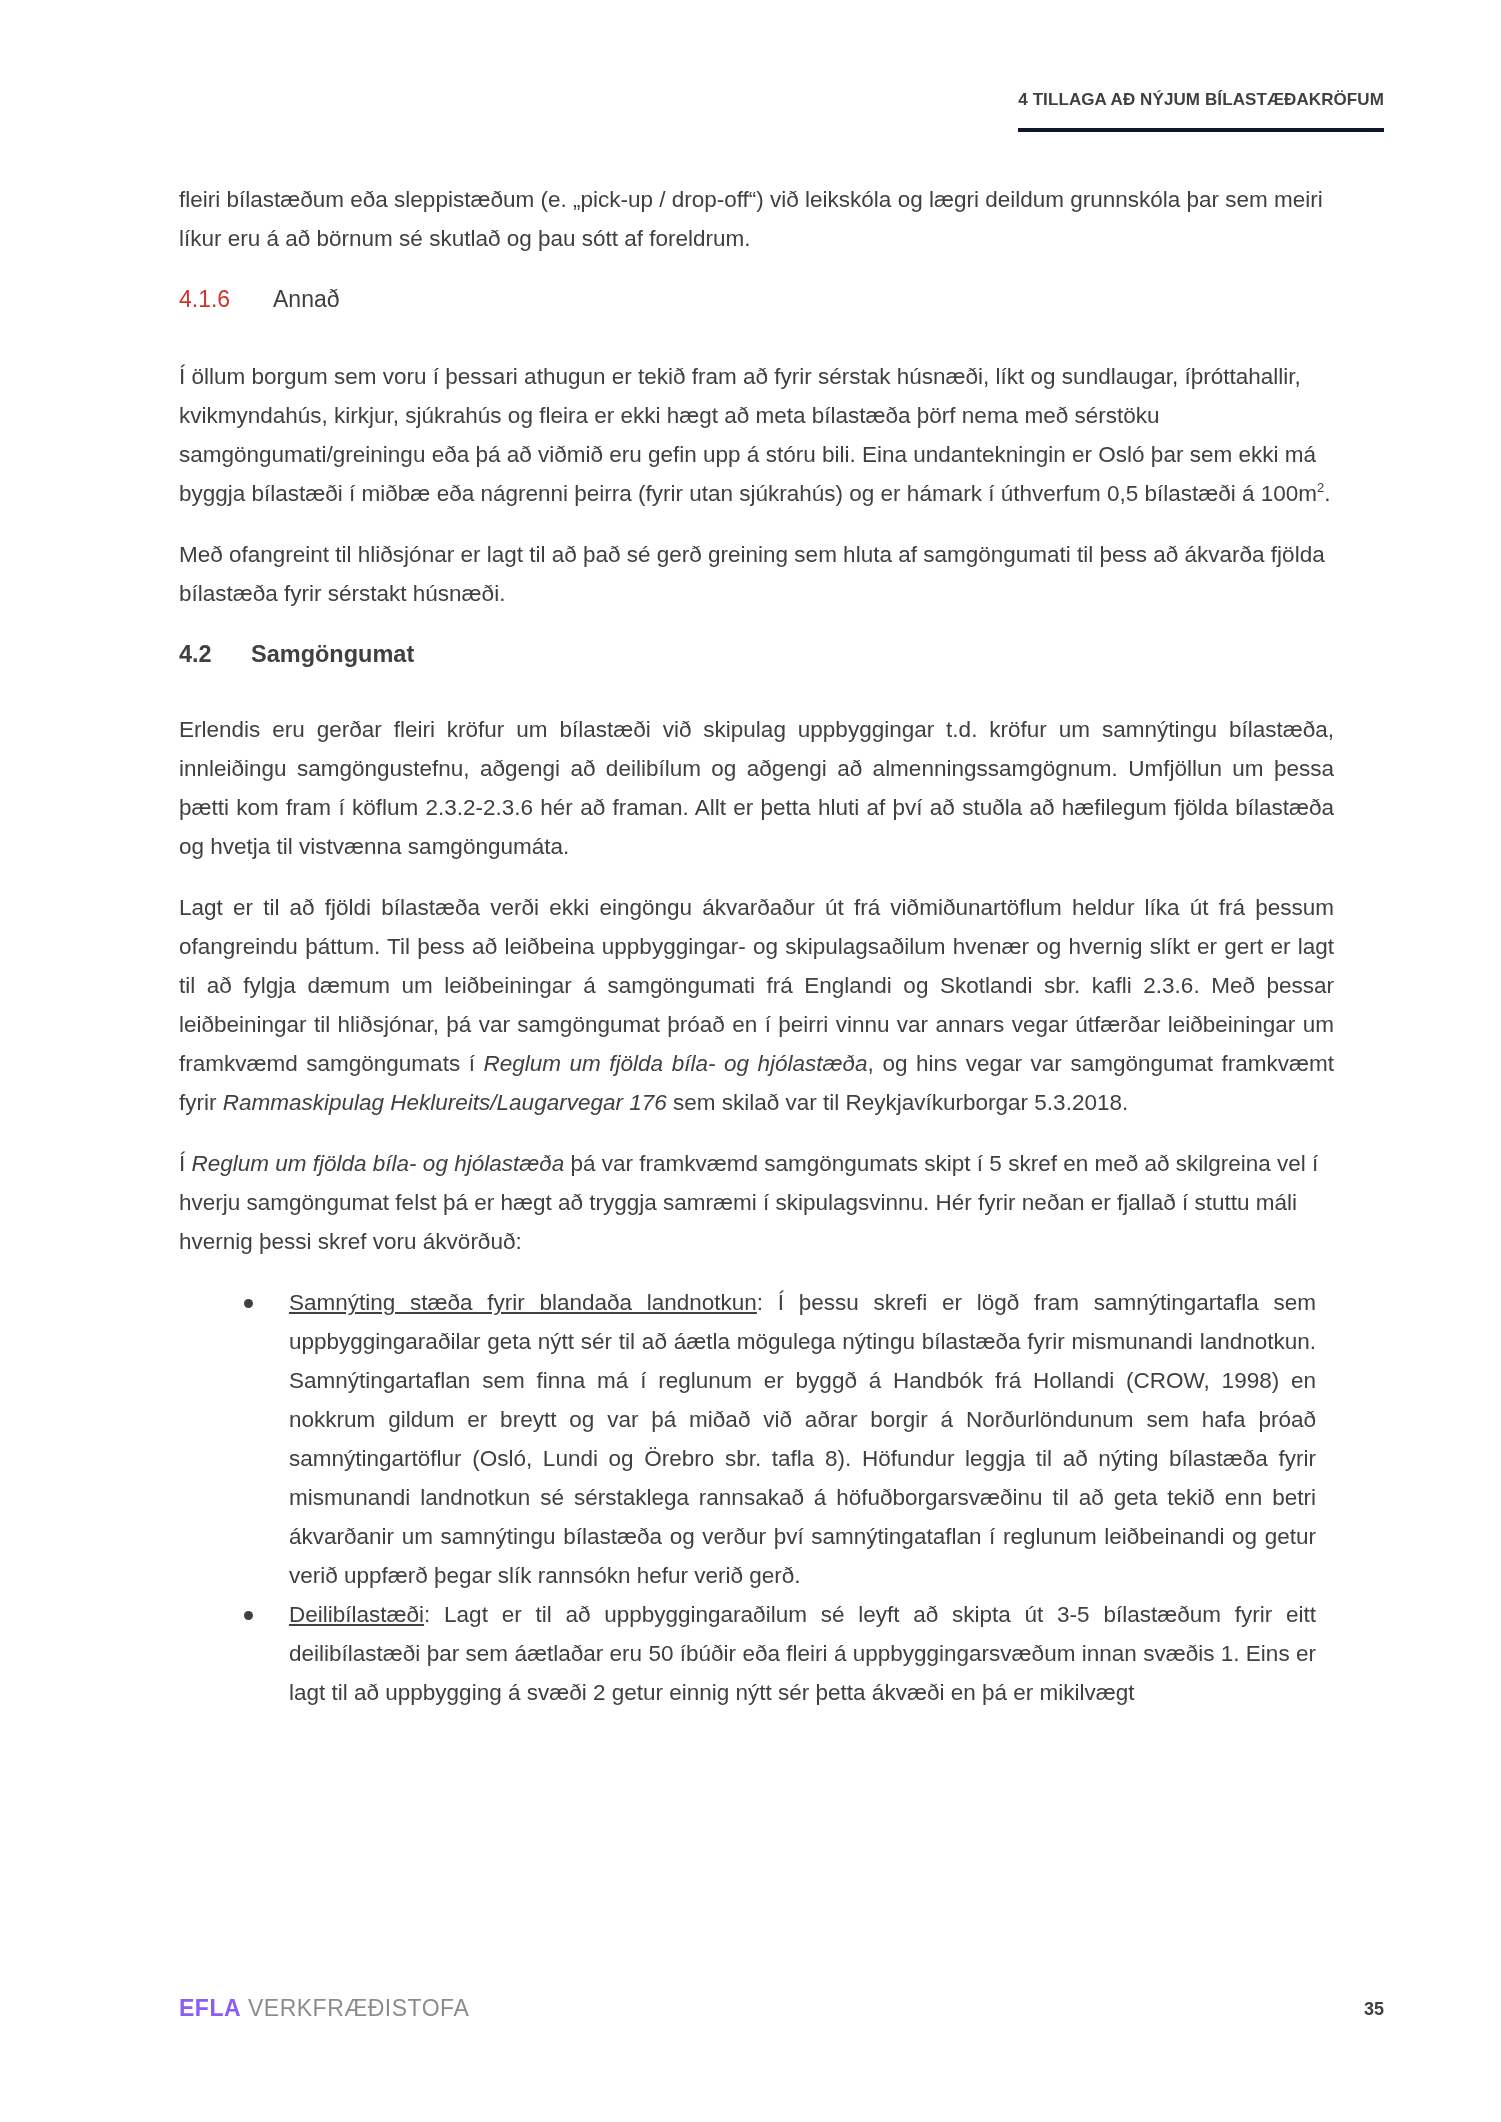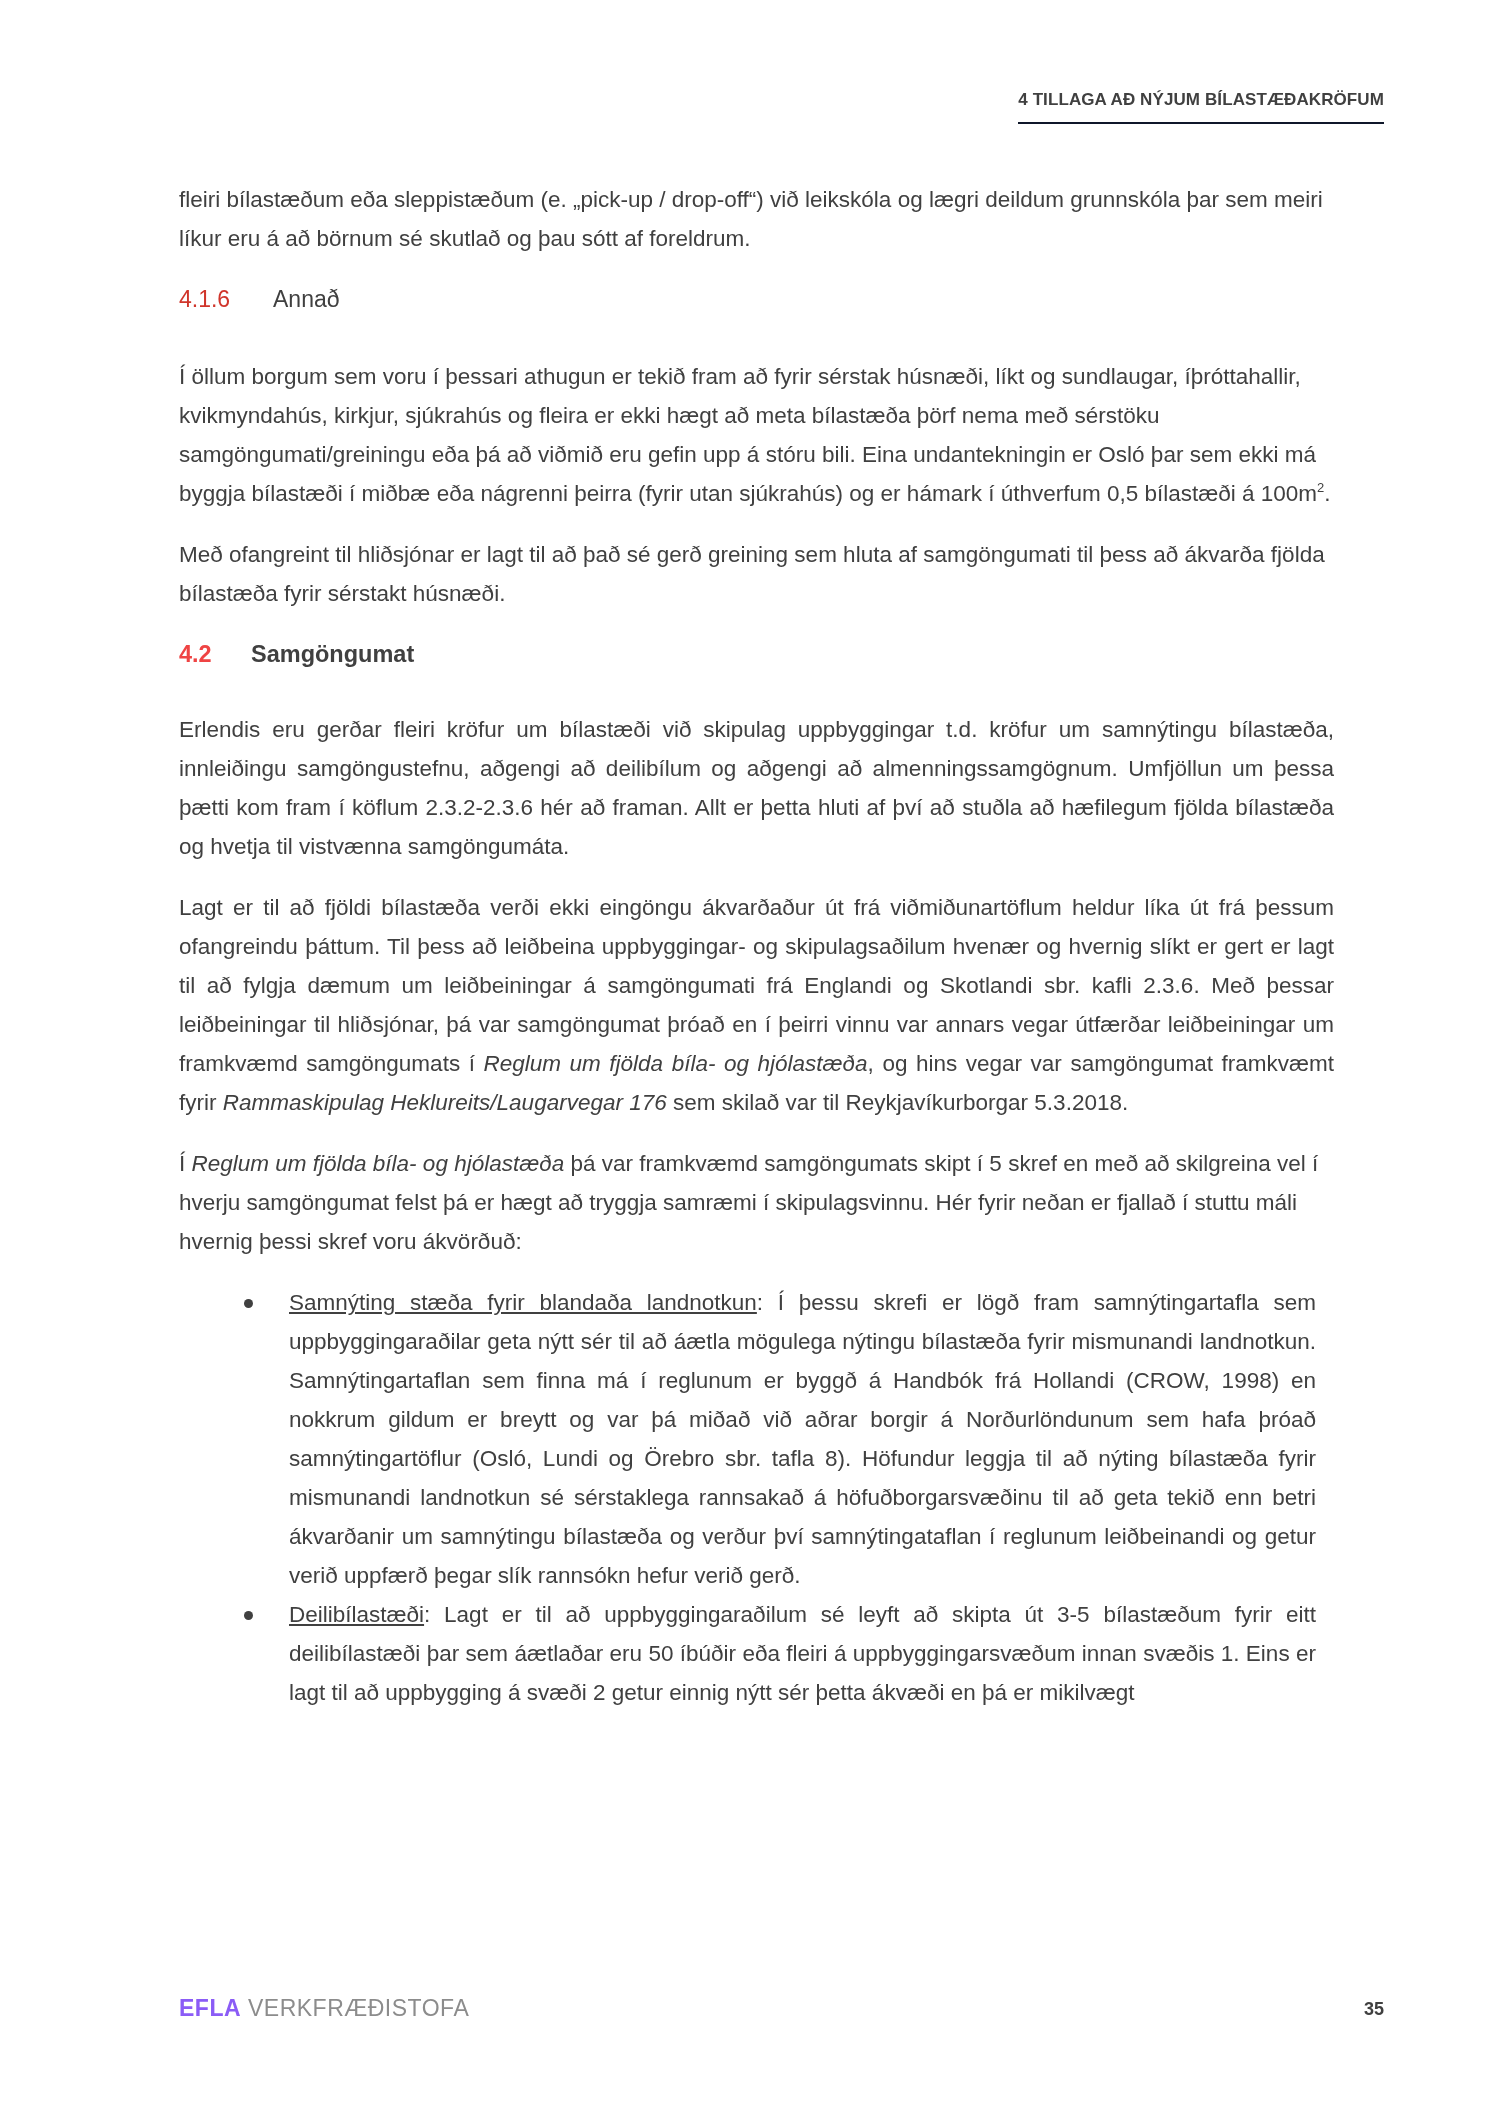--- a/index.html
+++ b/index.html
@@ -4,32 +4,32 @@
 <style>
   html, body { margin: 0; padding: 0; background: #ffffff; }
   body {
     width: 1501px; height: 2122px; position: relative; overflow: hidden;
     font-family: "Liberation Sans", "DejaVu Sans", sans-serif;
     color: #404040;
   }
   .header {
     position: absolute; top: 90px; right: 117px;
     font-size: 17px; font-weight: bold; color: #404040;
-    border-bottom: 2px solid #0f172a; padding-bottom: 12px; letter-spacing: 0.1px;
+    border-bottom: 4px solid #0f172a; padding-bottom: 18px; letter-spacing: 0.1px;
   }
   .content {
     position: absolute; left: 179px; top: 180px; width: 1155px;
     font-size: 22.5px; line-height: 39px;
   }
   p { margin: 0 0 22px 0; text-align: justify; }
   p.left { text-align: left; }
   .h3 { margin: 12px 0 38px 0; height: 39px; display: flex; align-items: center; font-size: 23px; }
   .h3 .num { color: #d0352b; width: 94px; }
   .h2 { margin: 16px 0 36px 0; height: 39px; display: flex; align-items: center; font-size: 23.5px; font-weight: bold; }
-  .h2 .num { color: #ef4444; width: 72px; }
+  .h2 .num { color: #404040; width: 72px; }
   em { font-style: italic; }
   sup { font-size: 13px; line-height: 0; vertical-align: 9px; }
   ul { list-style: none; margin: 18px; padding: 0; }
   li { position: relative; padding-left: 92px; text-align: justify; margin-bottom: 0; }
   li .bullet { position: absolute; left: 47px; top: 16px; width: 9px; height: 9px; border-radius: 50%; background: #404040; }
   li .term { text-decoration: underline; }
   .footer-logo {
     position: absolute; left: 179px; top: 1995px; font-size: 23px; letter-spacing: 0.5px;
   }
   .footer-logo .brand { color: #8b5cf6; font-weight: bold; }

